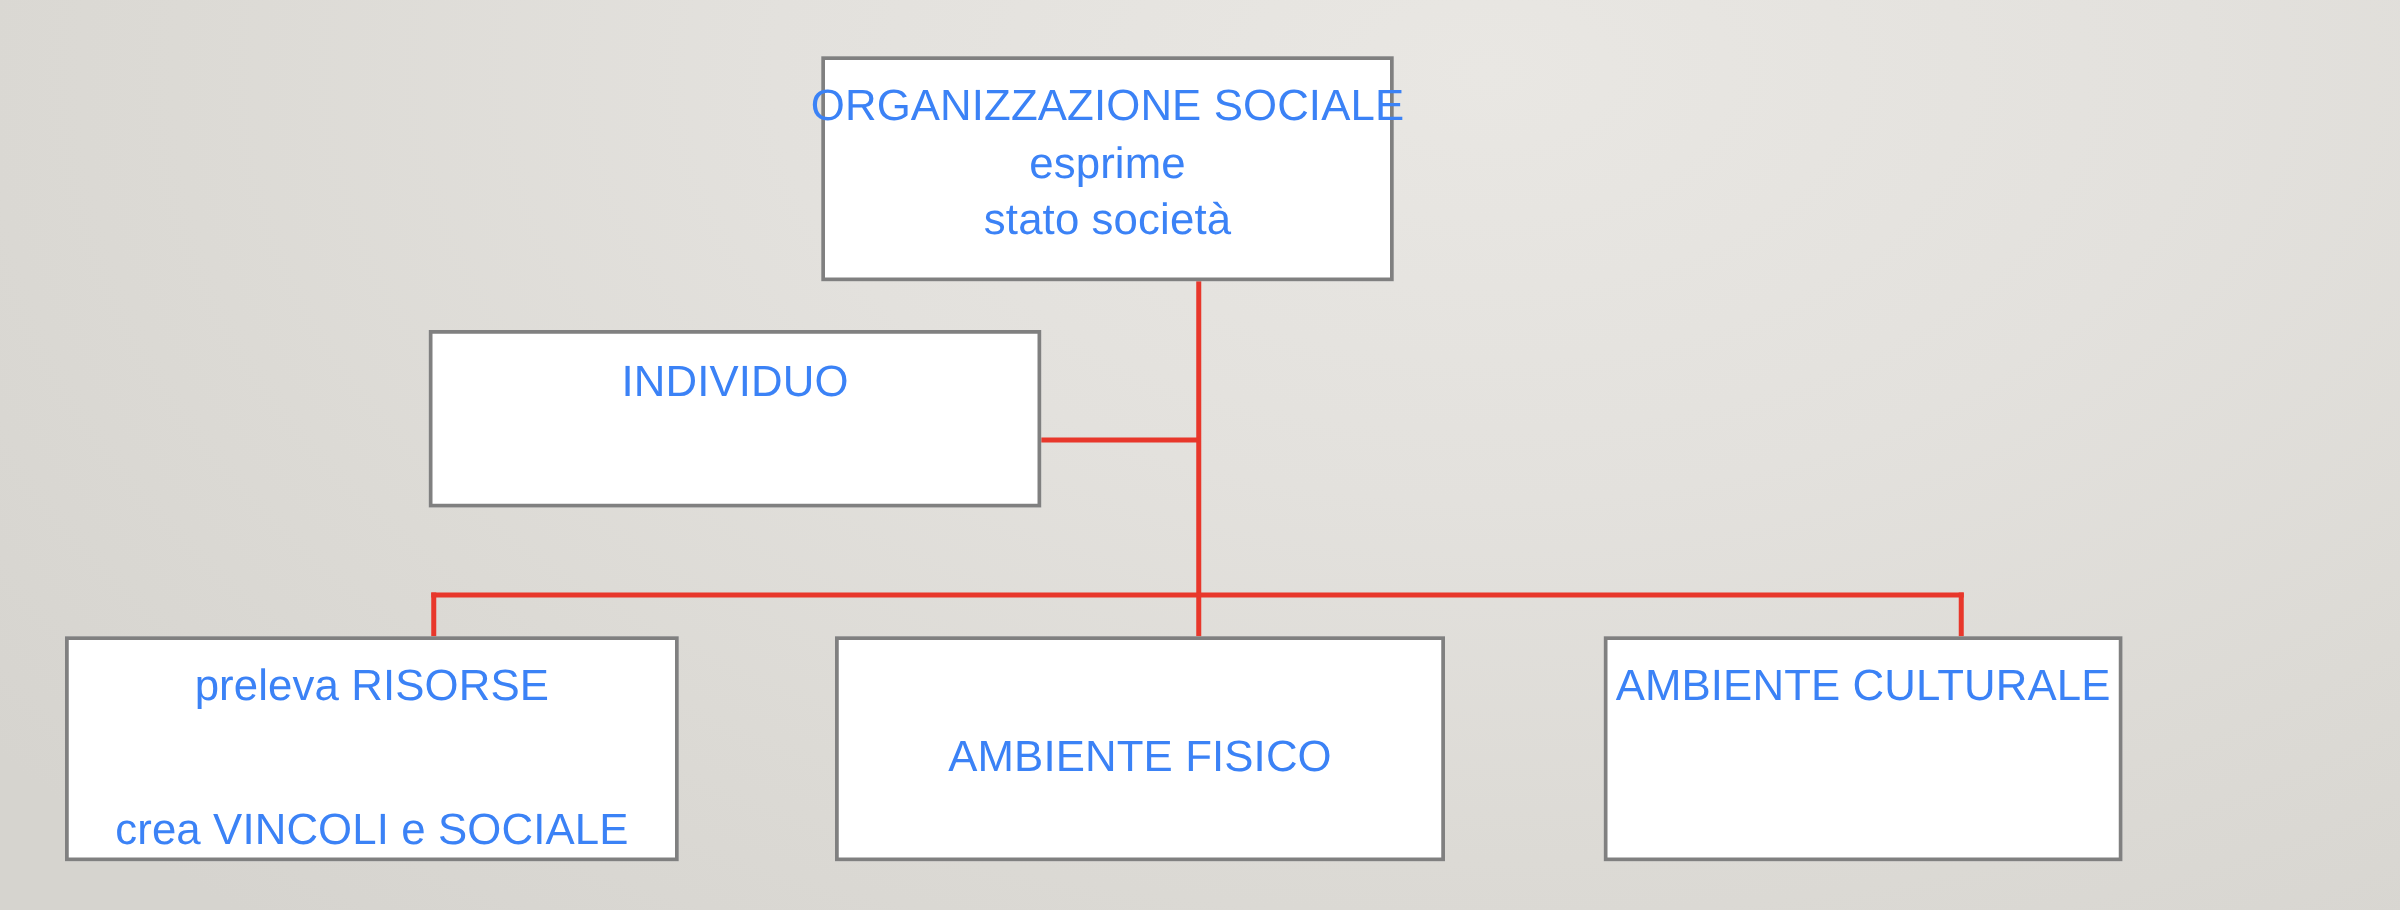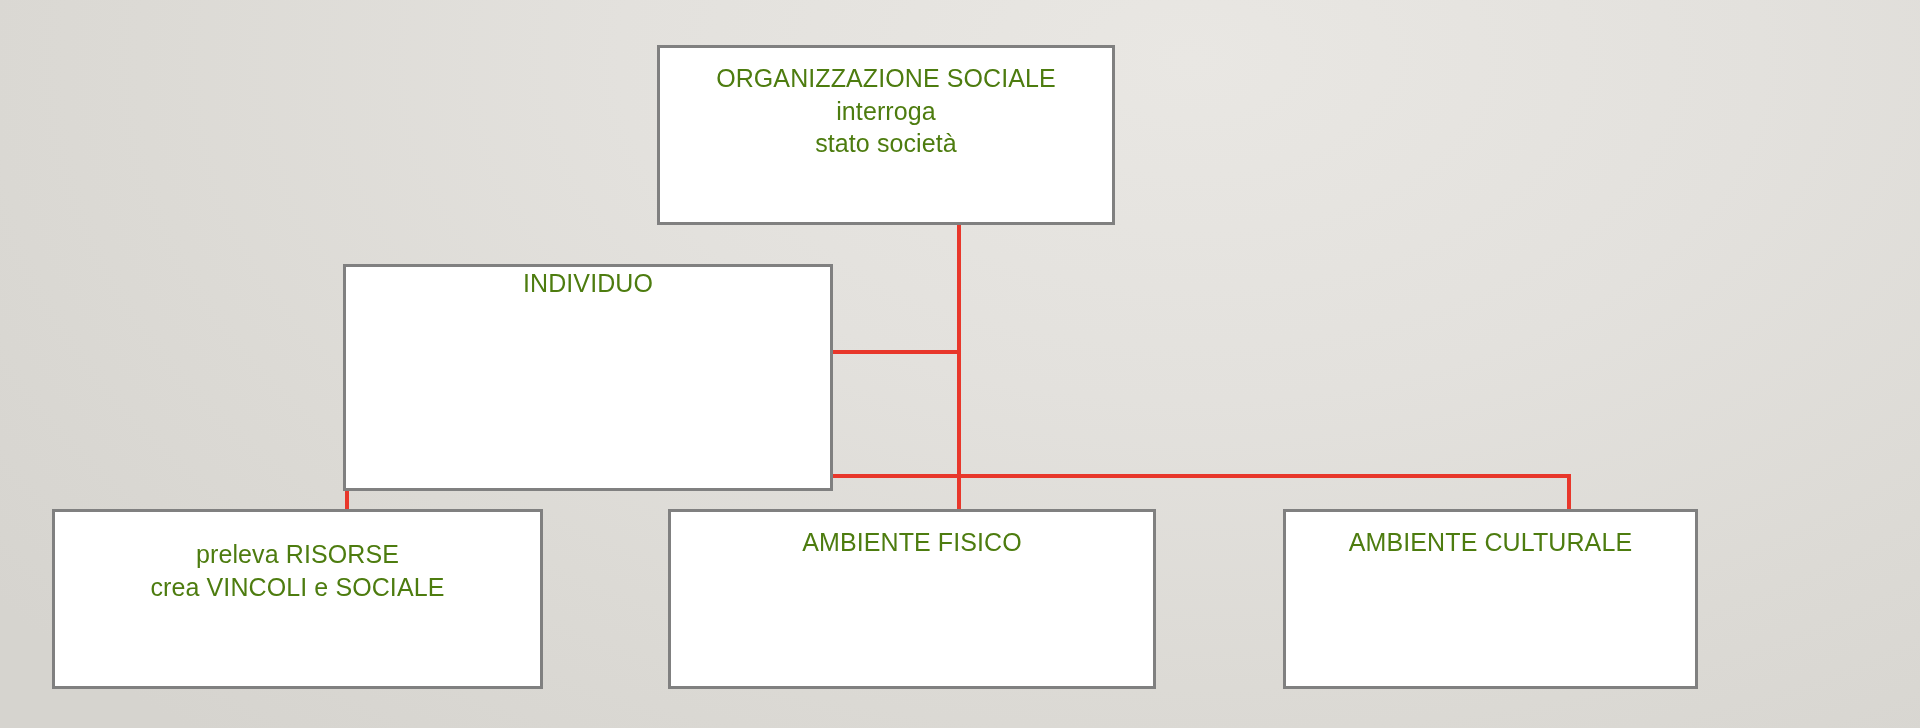--- a/index.html
+++ b/index.html
@@ -28,44 +28,45 @@
     box-sizing: border-box;
     background: #ffffff;
     border: 3px solid #808080;
     display: flex;
     flex-direction: column;
     align-items: center;
     justify-content: center;
     z-index: 3;
   }
   .node .line {
-    color: #4d7c0f;
-    font-size: 25px;
+    color: #3b82f6;
+    font-size: 35px;
     line-height: 1.30;
     white-space: nowrap;
     text-align: center;
     letter-spacing: 0.1px;
   }
   #node-organizzazione {
     left: 657px;  top: 45px;  width: 458px;  height: 180px;
     justify-content: flex-start;
     padding-top: 14px;
   }
   #node-individuo {
-    left: 343px;  top: 264px;  width: 490px;  height: 227px;
+    left: 343px;  top: 264px;  width: 490px;  height: 142px;
     justify-content: flex-start;
+    padding-top: 16px;
   }
   #node-risorse {
     left: 52px;   top: 509px; width: 491px; height: 180px;
-    justify-content: flex-start;
-    padding-top: 26px;
+    justify-content: space-between;
+    padding-top: 14px;
   }
   #node-ambiente-fisico {
     left: 668px;  top: 509px; width: 488px; height: 180px;
-    justify-content: space-between;
+    justify-content: center;
     padding-top: 14px;
   }
   #node-ambiente-culturale {
     left: 1283px; top: 509px; width: 415px; height: 180px;
     justify-content: flex-start;
     padding-top: 14px;
   }
   
   .conn {
     position: absolute;
@@ -92,21 +93,21 @@
 <div id="slide">
 
   <div class="conn conn-v" id="conn-trunk"></div>
   <div class="conn conn-h" id="conn-individuo"></div>
   <div class="conn conn-h" id="conn-branch"></div>
   <div class="conn conn-v" id="conn-drop-left"></div>
   <div class="conn conn-v" id="conn-drop-right"></div>
 
   <div class="node" id="node-organizzazione">
     <div class="line">ORGANIZZAZIONE SOCIALE</div>
-    <div class="line">interroga</div>
+    <div class="line">esprime</div>
     <div class="line">stato società</div>
   </div>
 
   <div class="node" id="node-individuo">
     <div class="line">INDIVIDUO</div>
   </div>
 
   <div class="node" id="node-risorse">
     <div class="line">preleva RISORSE</div>
     <div class="line">crea VINCOLI e SOCIALE</div>

